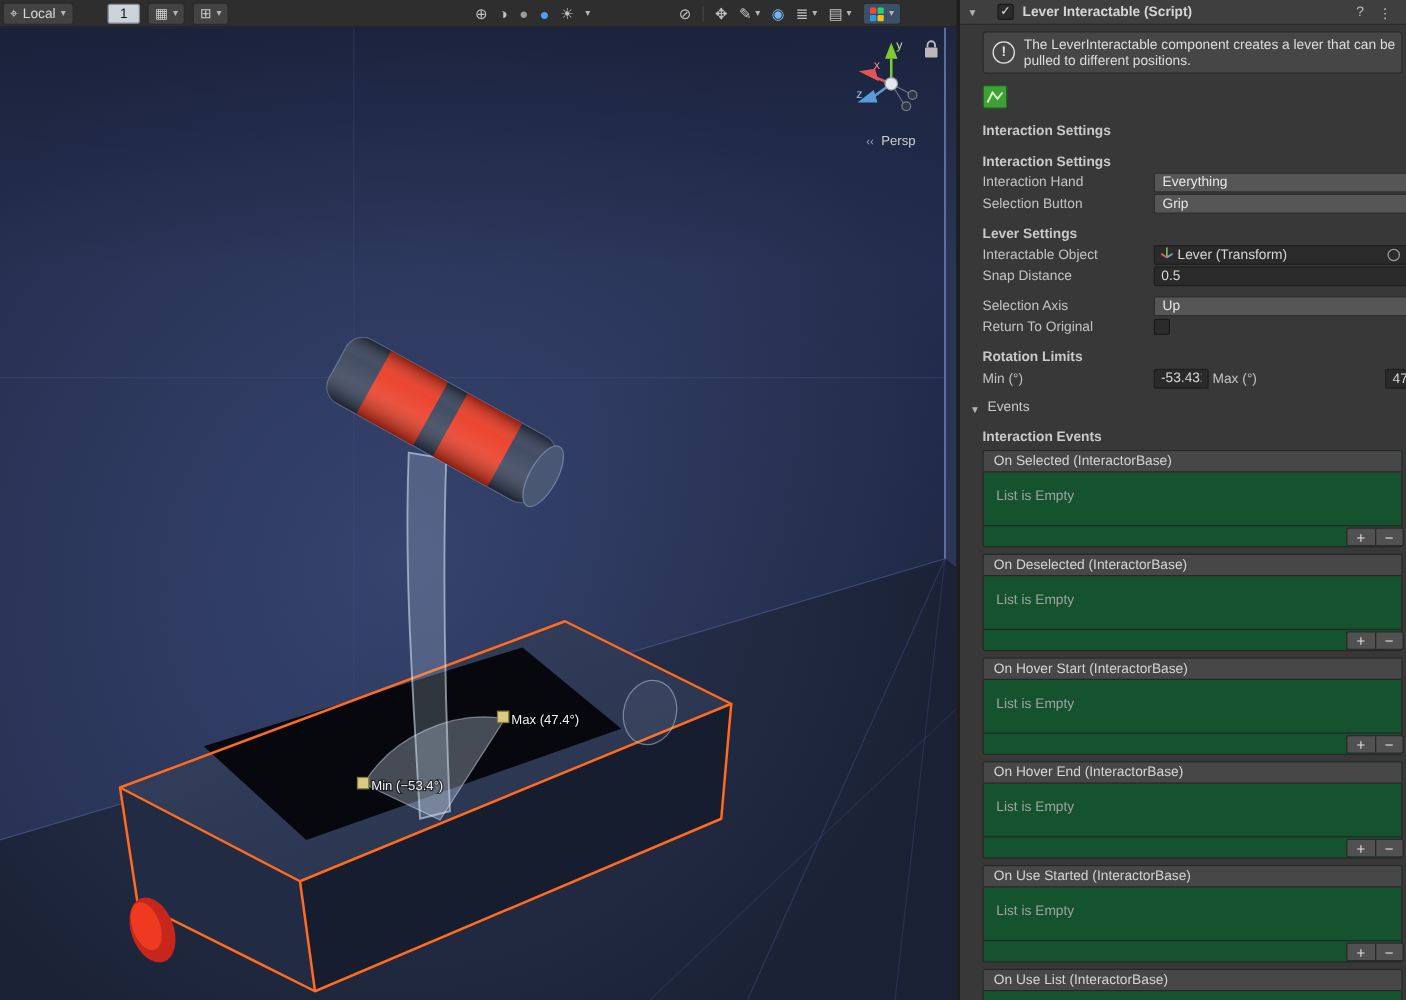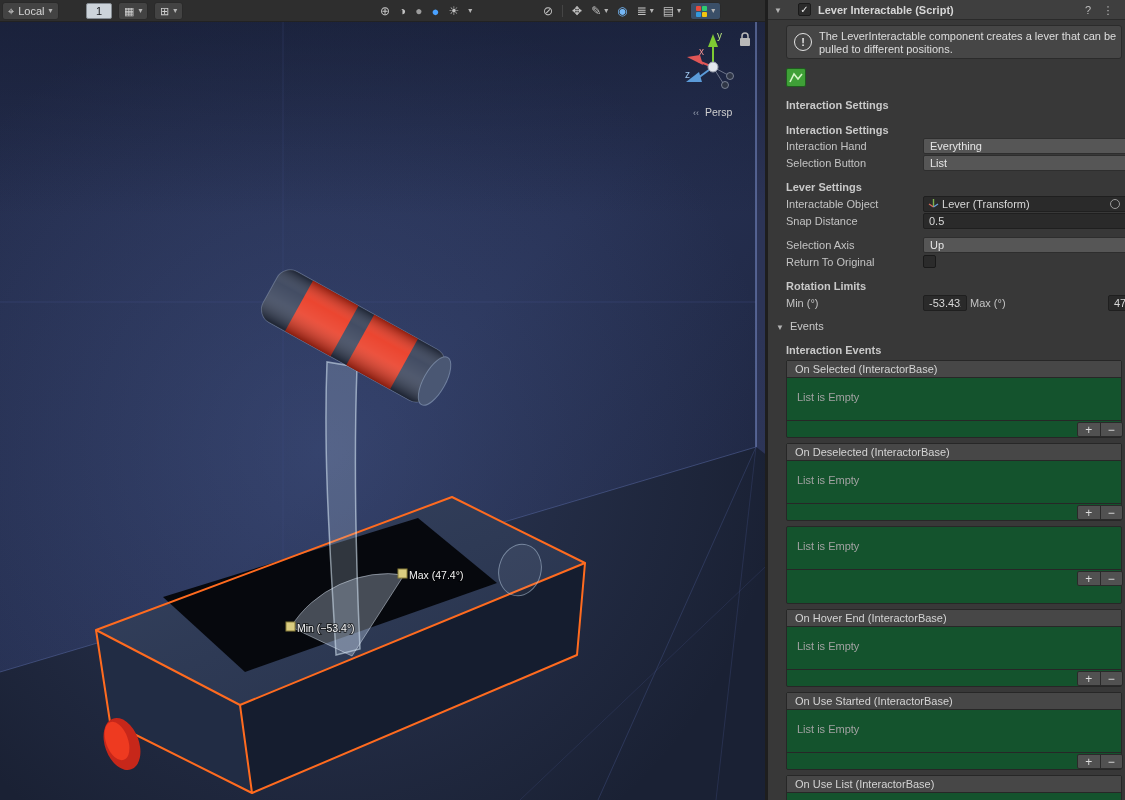--- a/index.html
+++ b/index.html
@@ -261,21 +261,21 @@
     <div class="irow" style="top:138px">
       <span class="ilabel">Interaction Hand</span>
       <div class="ddfield">
         <span>Everything</span>
       </div>
     </div>
 
     <div class="irow" style="top:155px">
       <span class="ilabel">Selection Button</span>
       <div class="ddfield">
-        <span>List</span>
+        <span>Grip</span>
       </div>
     </div>
 
     <div class="isec" style="top:181px">Lever Settings</div>
 
     <div class="irow" style="top:196px">
       <span class="ilabel">Interactable Object</span>
       <div class="objfield">
         <svg width="11" height="11" viewBox="0 0 11 11" style="vertical-align:-1px">
           <line x1="5.5" y1="9" x2="5.5" y2="1" stroke="#7fb34e" stroke-width="1.4"></line>
@@ -340,20 +340,21 @@
         </div>
       <div class="ev-f">
           <div class="ev-btns">
         <span class="ev-btn">+</span>
         <span class="ev-btn">−</span>
       </div>
         </div>
     </div>
 
     <div class="evbox" style="top:526px">
+      <div class="ev-h"><span>On Hover Start (InteractorBase)</span></div>
       <div class="ev-b">
           <span>List is Empty</span>
         </div>
       <div class="ev-f">
           <div class="ev-btns">
         <span class="ev-btn">+</span>
         <span class="ev-btn">−</span>
       </div>
         </div>
     </div>

